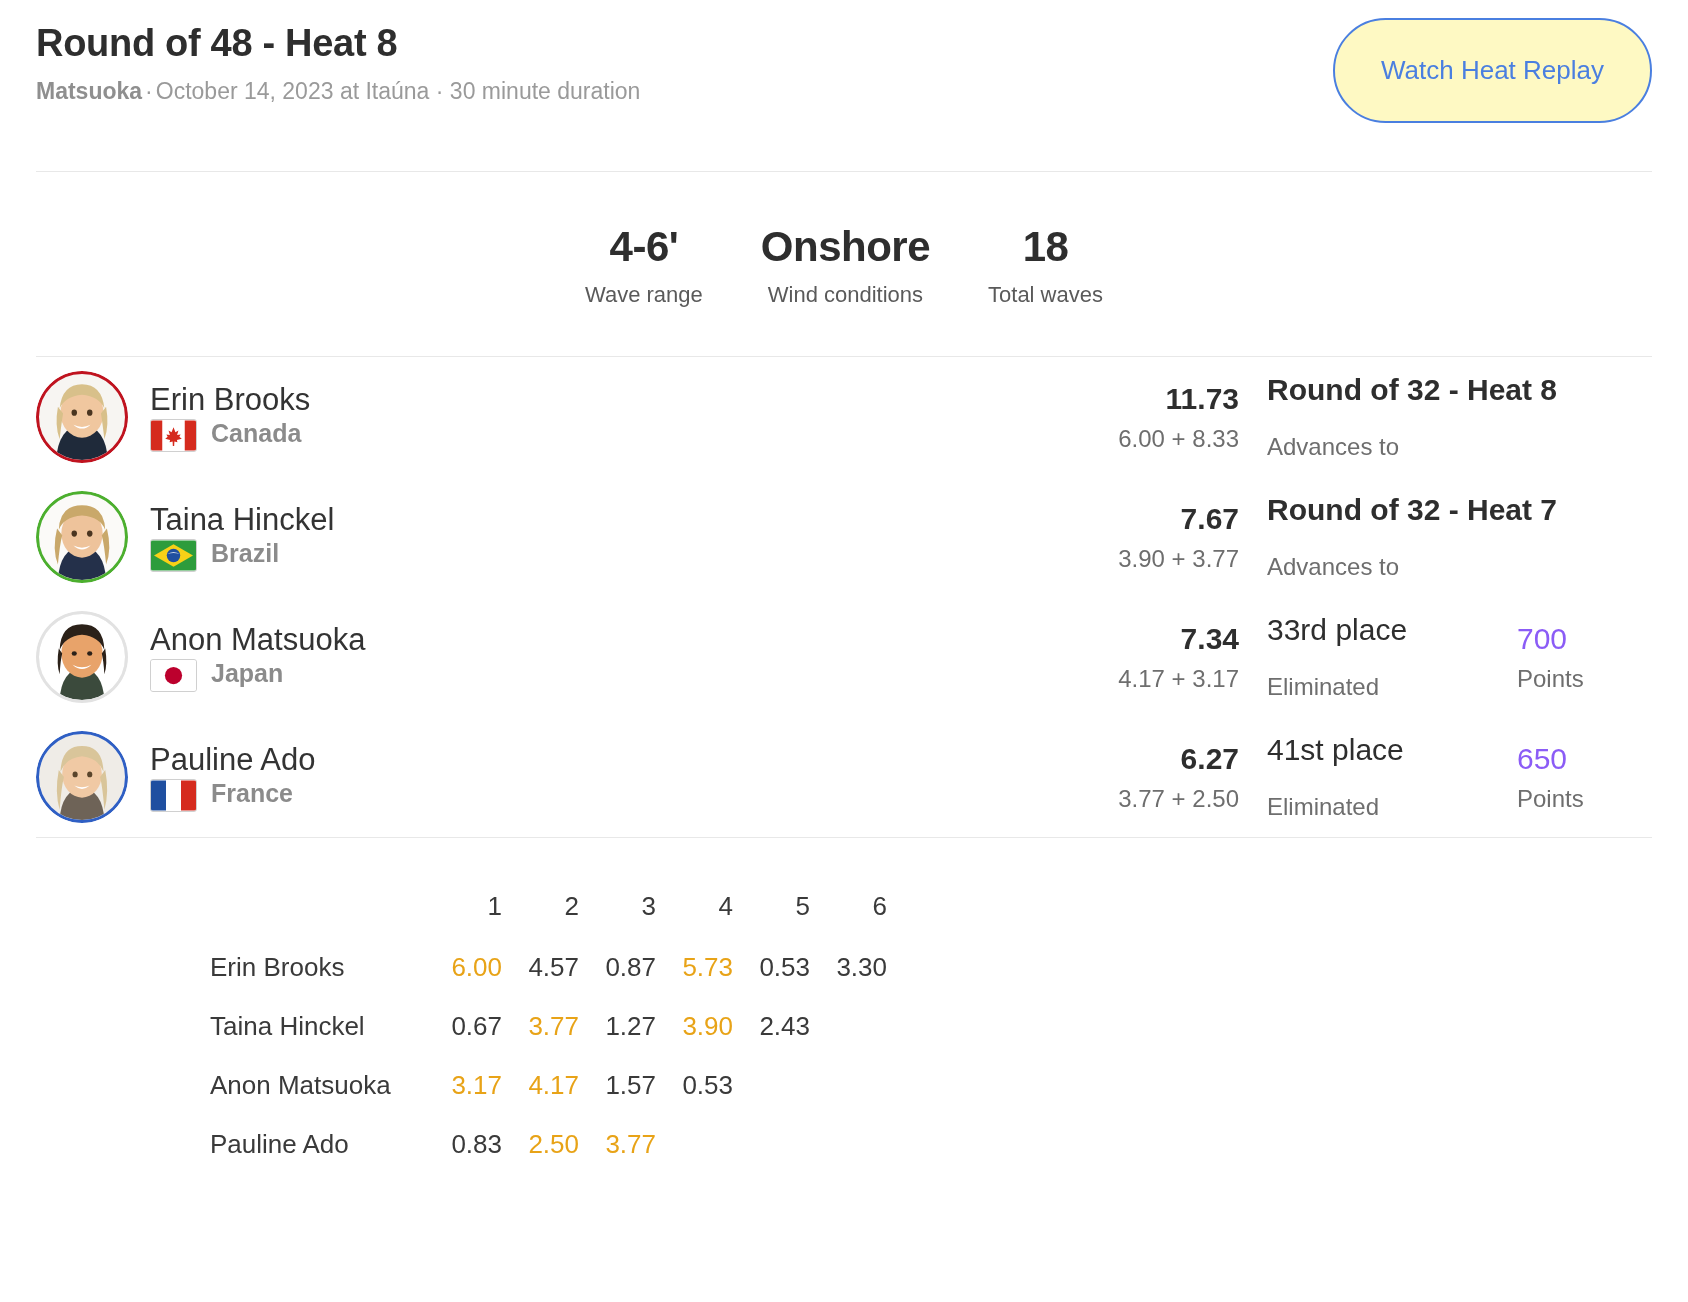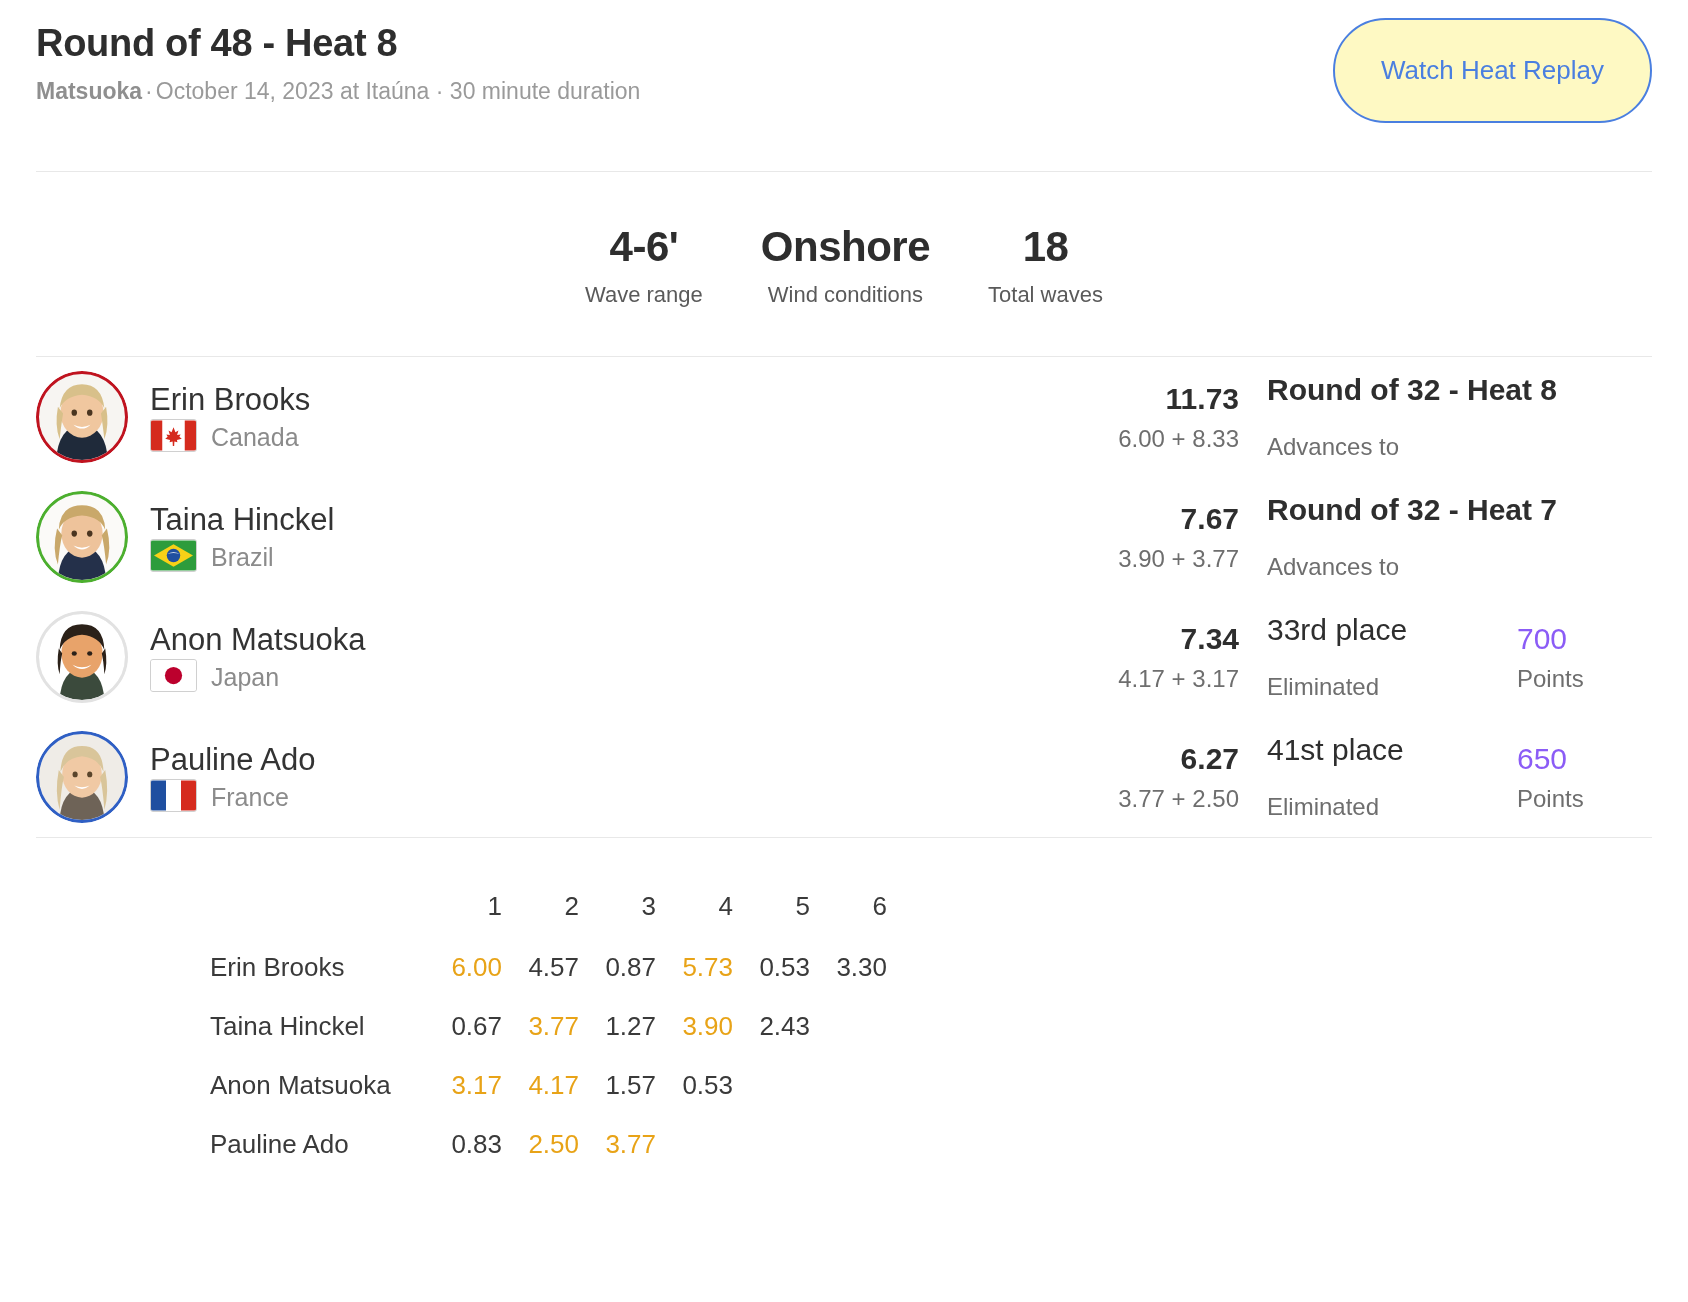--- a/index.html
+++ b/index.html
@@ -62,21 +62,21 @@
     background: #f3f3f3;
   }
   .avatar .ring {
     position: absolute; inset: 0; border-radius: 50%;
     border: 3px solid #dddddd; z-index: 3;
   }
   .avatar .face { position: absolute; inset: 3px; border-radius: 50%; overflow: hidden; }
 
   .athlete-info { margin-left: 22px; flex: 1 1 auto; }
   .athlete-name { font-size: 31px; color: #333333; line-height: 1.15; }
-  .athlete-country { margin-top: 1px; display: flex; align-items: flex-end; }
+  .athlete-country { margin-top: 1px; display: flex; align-items: flex-start; font-weight: bold; }
   .flag {
     width: 47px; height: 33px; border: 1px solid #d0d0d0;
     border-radius: 3px; overflow: hidden; position: relative;
     flex: 0 0 47px; background: #fff;
   }
   .country-label { margin-left: 14px; font-size: 25px; color: #8b8b8b; }
 
   .score-block { text-align: right; width: 195px; flex: 0 0 195px; }
   .score-total { font-size: 30px; font-weight: bold; color: #2e2e2e; line-height: 1.2; }
   .score-parts { margin-top: 8px; font-size: 24px; color: #6e6e6e; }

